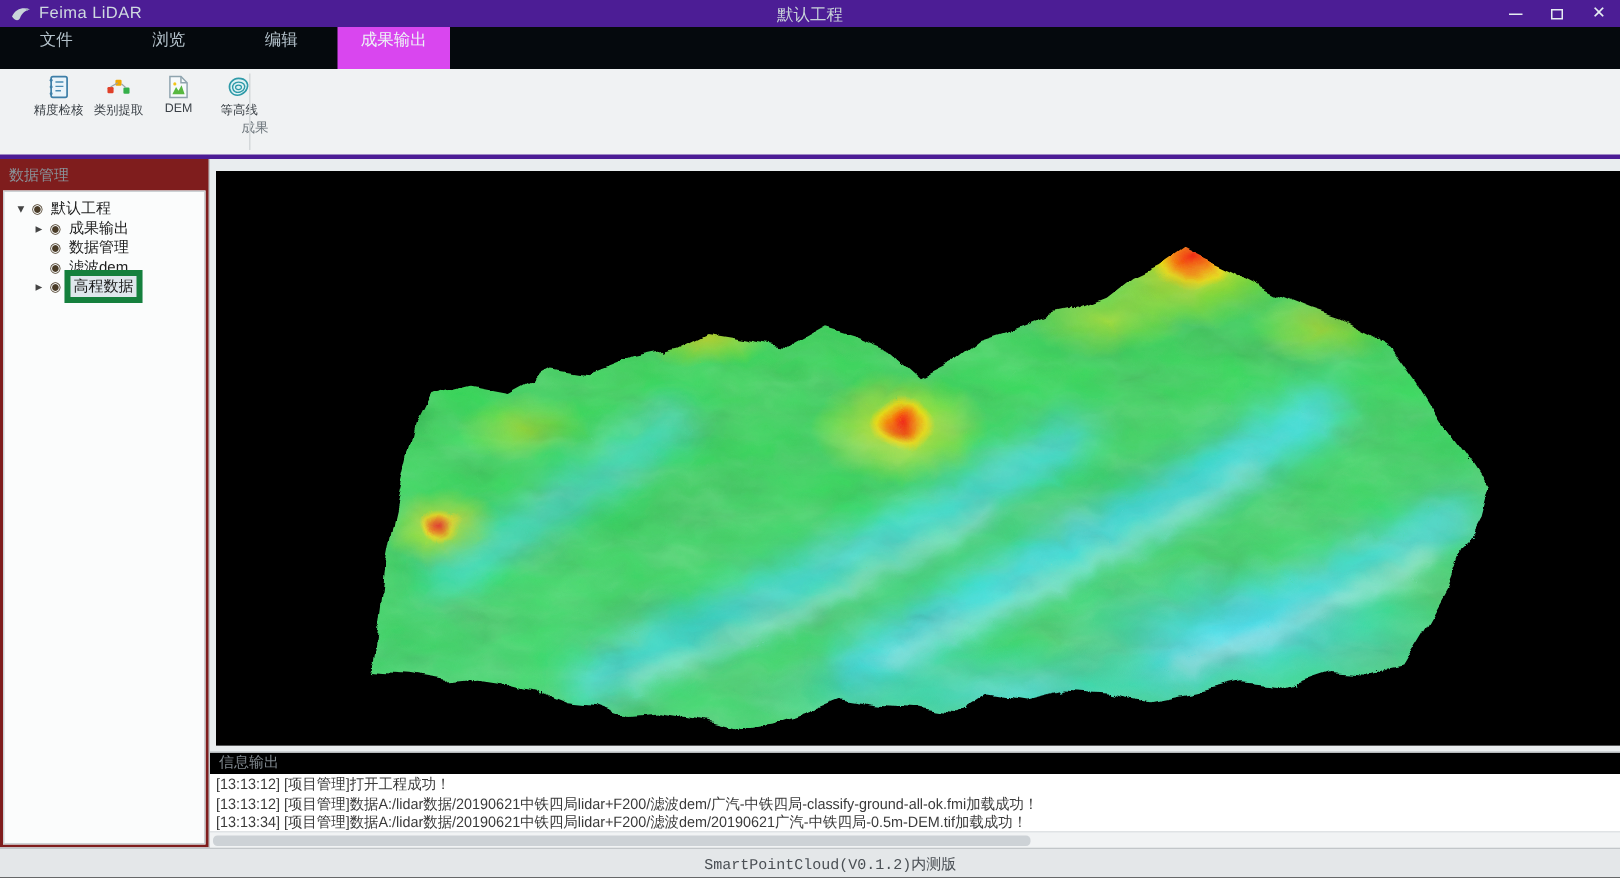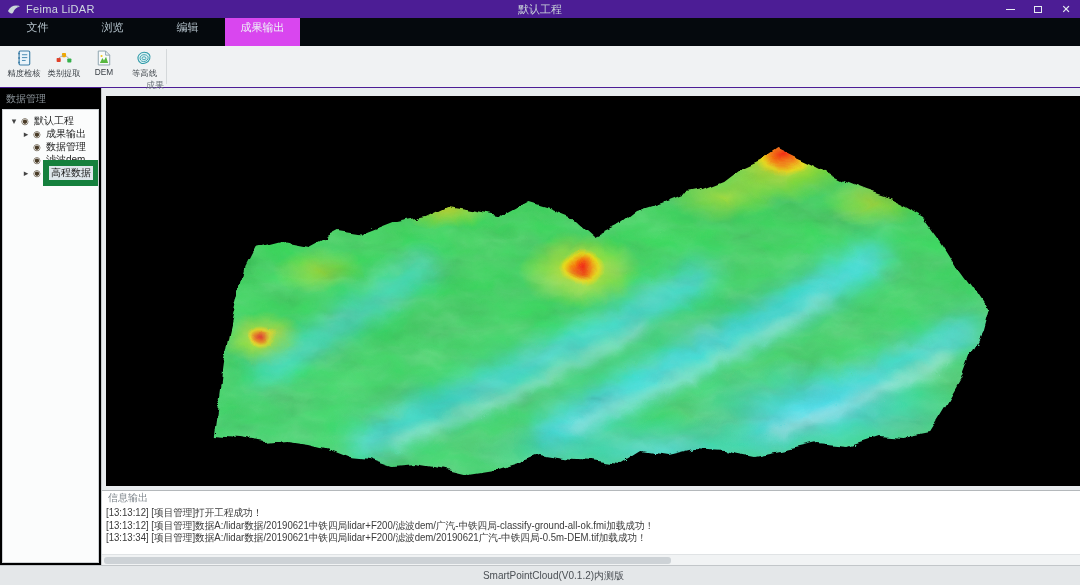--- a/index.html
+++ b/index.html
@@ -17,56 +17,56 @@
   .glyph-min { width:9px; height:1px; background:#e6edf2; display:inline-block; }
   .glyph-max { width:8px; height:7px; border:1px solid #e6edf2; display:inline-block; }
   .glyph-close { font-size:11px; line-height:1; }
 
   
   .tabbar { height:28px; background:#05090d; display:flex; align-items:stretch; flex:0 0 auto; }
   .tab { width:75px; text-align:center; line-height:18px; color:#b4c2cb; font-size:11px; cursor:default; }
   .tab.active { background:#d946ef; color:#eef4f7;text-align:center; }
 
   
-  .ribbon { height:42px; background:#f0f2f3; border-bottom:1px solid #4c1d95; display:flex; flex:0 0 auto; position:relative; }
+  .ribbon { height:60px; background:#f0f2f3; border-bottom:3px solid #4c1d95; display:flex; flex:0 0 auto; position:relative;padding-left:15px; }
   .ribbon-group { display:flex; flex-direction:column; padding:2px 2px 0 4px; }
   .ribbon-buttons { display:flex; }
   .rbtn { width:40px; display:flex; flex-direction:column; align-items:center; gap:0; cursor:default; padding-top:1px; }
   .rbtn svg { width:18px; height:18px; }
   .rbtn .rlabel { font-size:9px; color:#3a4046; white-space:nowrap; transform:scale(.92); }
   .group-label { text-align:right; font-size:9px; color:#6c757b; line-height:11px; }
   .ribbon-sep { position:absolute; left:166px; top:3px; bottom:3px; width:1px; background:#d4d8da; }
 
   
   .main { flex:1; display:flex; min-height:0; }
-  .sidebar { width:102px; background:#000000; border-right:1px solid #c6cacc; display:flex; flex-direction:column; flex:0 0 auto; }
+  .sidebar { width:140px; background:#7f1d1d; border-right:1px solid #c6cacc; display:flex; flex-direction:column; flex:0 0 auto; }
   .sidebar-title { font-size:10px; color:#8a9298; padding:4px 6px 3px 6px; }
   .tree-box { flex:1; margin:0 2px 2px 2px; background:#fbfcfc; border:1px solid #cdd1d4; padding-top:4px; overflow:hidden; }
   .tree-row { display:flex; align-items:center; height:13px; padding-left:6px; white-space:nowrap; cursor:default; }
   .tree-row.indent { padding-left:18px; }
   .tw { width:10px; font-size:9px; color:#444; text-align:center; flex:0 0 auto; }
   .bullet { width:12px; font-size:9px; color:#4a3c28; text-align:center; flex:0 0 auto; }
   .tlabel { font-size:10px; color:#1d1d1d; padding:0 2px; border:1px solid transparent; }
-  .tlabel.sel { border:6px solid #15803d; background:#dfe7ec; }
+  .tlabel.sel { border:4px solid #15803d; background:#dfe7ec; }
 
   .content { flex:1; display:flex; flex-direction:column; background:#e9edef; min-width:0; }
   .viewport { flex:1; margin:8px 0 0 4px; background:#000; position:relative; min-height:0; }
   .viewport svg { position:absolute; inset:0; width:100%; height:100%; }
 
   
   .log-panel { flex:0 0 auto; margin-top:4px; border-top:1px solid #b4b8bb; display:flex; flex-direction:column; }
-  .log-header { height:14px; background:#ffffff; font-size:10px; color:#7e868c; line-height:14px; padding-left:6px; }
-  .log-body { background:#ffffff; height:49px; padding:2px 0 0 4px; overflow:hidden; }
+  .log-header { height:14px; background:#000000; font-size:10px; color:#7e868c; line-height:14px; padding-left:6px; }
+  .log-body { background:#ffffff; height:38px; padding:2px 0 0 4px; overflow:hidden; }
   .log-line { font-size:10px; color:#3a3a3a; line-height:12.5px; white-space:nowrap; transform-origin:left; transform:scale(.96,1); }
   .log-scrollbar { height:11px; background:#f1f3f4; border-top:1px solid #e0e3e5; position:relative; }
   .log-thumb { position:absolute; left:2px; top:2px; height:7px; width:58%; background:#cdd2d6; border-radius:3px; }
 
   
   .statusbar { height:20px; background:#e4e7e9; border-top:1px solid #c2c6c9; display:flex; align-items:center; justify-content:center; flex:0 0 auto; }
-  .status-text { font-family:Liberation Sans, sans-serif; font-size:10px; color:#4a4f54;margin-left:27px; }
+  .status-text { font-family:Liberation Mono, monospace; font-size:10px; color:#4a4f54;margin-left:27px; }
 </style>
 </head>
 <body>
 
 <div class="window">
 
   <div class="titlebar">
     <div class="tb-left">
       <svg width="14" height="12" viewBox="0 0 14 12">
         <path d="M1,8 C3.5,2.5 8.5,1.5 13,3.2 C9.5,4.2 7.5,6 6.3,9.2 C5.2,11.4 2.6,10.6 1,8 Z" fill="#c9d4da"></path>

